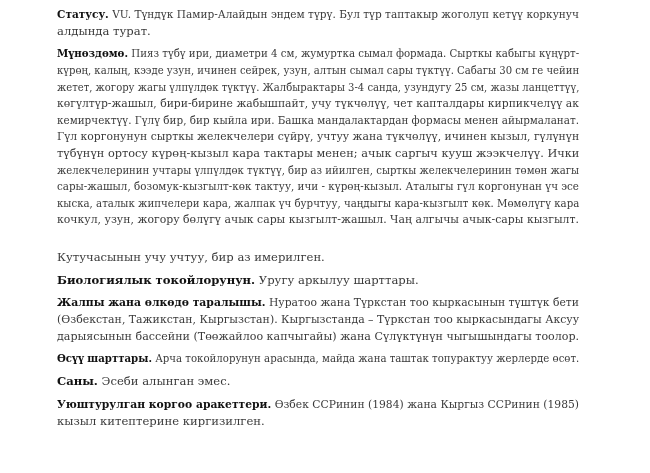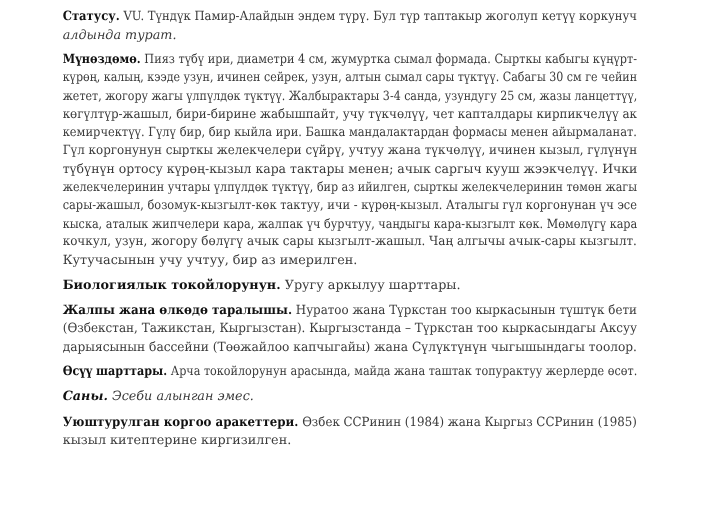--- a/index.html
+++ b/index.html
@@ -14,54 +14,54 @@
     .line.last { text-align-last: left; }
     .head { font-weight: bold; color: #111111; }
   </style>
 </head>
 <body>
 
 <div class="page">
 
   <p class="para">
     <span class="line" style="display: block; transform-origin: left center; transform: scaleX(0.907826); width: 575px;"><span class="head">Статусу.</span><span> VU. Түндүк Памир-Алайдын эндем түрү. Бул түр таптакыр жоголуп кетүү коркунуч</span></span>
-    <span class="line last" style="display: block; font-style: italic;">алдында турат.</span>
+    <span class="line last" style="display: block;">алдында турат.</span>
   </p>
 
   <p class="para">
     <span class="line" style="display: block; transform-origin: left center; transform: scaleX(0.881757); width: 592px;"><span class="head">Мүнөздөмө.</span><span> Пияз түбү ири, диаметри 4 см, жумуртка сымал формада. Сырткы кабыгы күңүрт-</span></span>
     <span class="line" style="display: block; transform-origin: left center; transform: scaleX(0.868552); width: 601px;">күрөң, калың, кээде узун, ичинен сейрек, узун, алтын сымал сары түктүү. Сабагы 30 см ге чейин</span>
     <span class="line" style="display: block; transform-origin: left center; transform: scaleX(0.865672); width: 603px;">жетет, жогору жагы үлпүлдөк түктүү. Жалбырактары 3-4 санда, узундугу 25 см, жазы ланцеттүү,</span>
     <span class="line" style="display: block; transform-origin: left center; transform: scaleX(0.930481); width: 561px;">көгүлтүр-жашыл, бири-бирине жабышпайт, учу түкчөлүү, чет капталдары кирпикчелүү ак</span>
     <span class="line" style="display: block; transform-origin: left center; transform: scaleX(0.895369); width: 583px;">кемирчектүү. Гүлү бир, бир кыйла ири. Башка мандалактардан формасы менен айырмаланат.</span>
     <span class="line" style="display: block; transform-origin: left center; transform: scaleX(0.932143); width: 560px;">Гүл коргонунун сырткы желекчелери сүйрү, учтуу жана түкчөлүү, ичинен кызыл, гүлүнүн</span>
     <span class="line" style="display: block; transform-origin: left center; transform: scaleX(0.975701); width: 535px;">түбүнүн ортосу күрөң-кызыл кара тактары менен; ачык саргыч кууш жээкчелүү. Ички</span>
     <span class="line" style="display: block; transform-origin: left center; transform: scaleX(0.87); width: 600px;">желекчелеринин учтары үлпүлдөк түктүү, бир аз ийилген, сырткы желекчелеринин төмөн жагы</span>
     <span class="line" style="display: block; transform-origin: left center; transform: scaleX(0.892308); width: 585px;">сары-жашыл, бозомук-кызгылт-көк тактуу, ичи - күрөң-кызыл. Аталыгы гүл коргонунан үч эсе</span>
     <span class="line" style="display: block; transform-origin: left center; transform: scaleX(0.878788); width: 594px;">кыска, аталык жипчелери кара, жалпак үч бурчтуу, чаңдыгы кара-кызгылт көк. Мөмөлүгү кара</span>
     <span class="line" style="display: block; transform-origin: left center; transform: scaleX(0.937163); width: 557px;">кочкул, узун, жогору бөлүгү ачык сары кызгылт-жашыл. Чаң алгычы ачык-сары кызгылт.</span>
-    <span class="line last" style="display: block;">Кутучасынын учу учтуу, бир аз имерилген.</span>
+    <span class="line last" style="display: block; margin-top: 21px;">Кутучасынын учу учтуу, бир аз имерилген.</span>
   </p>
 
   <p class="para">
     <span class="line last" style="display: block;"><span class="head">Биологиялык токойлорунун.</span><span> Уругу аркылуу шарттары.</span></span>
   </p>
 
   <p class="para">
     <span class="line" style="display: block; transform-origin: left center; transform: scaleX(0.930481); width: 561px;"><span class="head">Жалпы жана өлкөдө таралышы.</span><span> Нуратоо жана Түркстан тоо кыркасынын түштүк бети</span></span>
     <span class="line" style="display: block; transform-origin: left center; transform: scaleX(0.940541); width: 555px;">(Өзбекстан, Тажикстан, Кыргызстан). Кыргызстанда – Түркстан тоо кыркасындагы Аксуу</span>
     <span class="line last" style="display: block; transform-origin: left center; transform: scaleX(0.956044); width: 546px;">дарыясынын бассейни (Төөжайлоо капчыгайы) жана Сүлүктүнүн чыгышындагы тоолор.</span>
   </p>
 
   <p class="para">
     <span class="line last" style="display: block; transform-origin: left center; transform: scaleX(0.875839); width: 596px;"><span class="head">Өсүү шарттары.</span><span> Арча токойлорунун арасында, майда жана таштак топурактуу жерлерде  өсөт.</span></span>
   </p>
 
   <p class="para">
-    <span class="line last" style="display: block; font-style: italic;"><span class="head">Саны.</span><span> Эсеби алынган эмес.</span></span>
+    <span class="line last" style="display: block;"><span class="head">Саны.</span><span> Эсеби алынган эмес.</span></span>
   </p>
 
 
 
   <p class="para">
     <span class="line" style="display: block; transform-origin: left center; transform: scaleX(0.925532); width: 564px;"><span class="head">Уюштурулган коргоо аракеттери.</span><span> Өзбек ССРинин (1984) жана Кыргыз ССРинин (1985)</span></span>
     <span class="line last" style="display: block;">кызыл китептерине киргизилген.</span>
   </p>
 
 </div>

